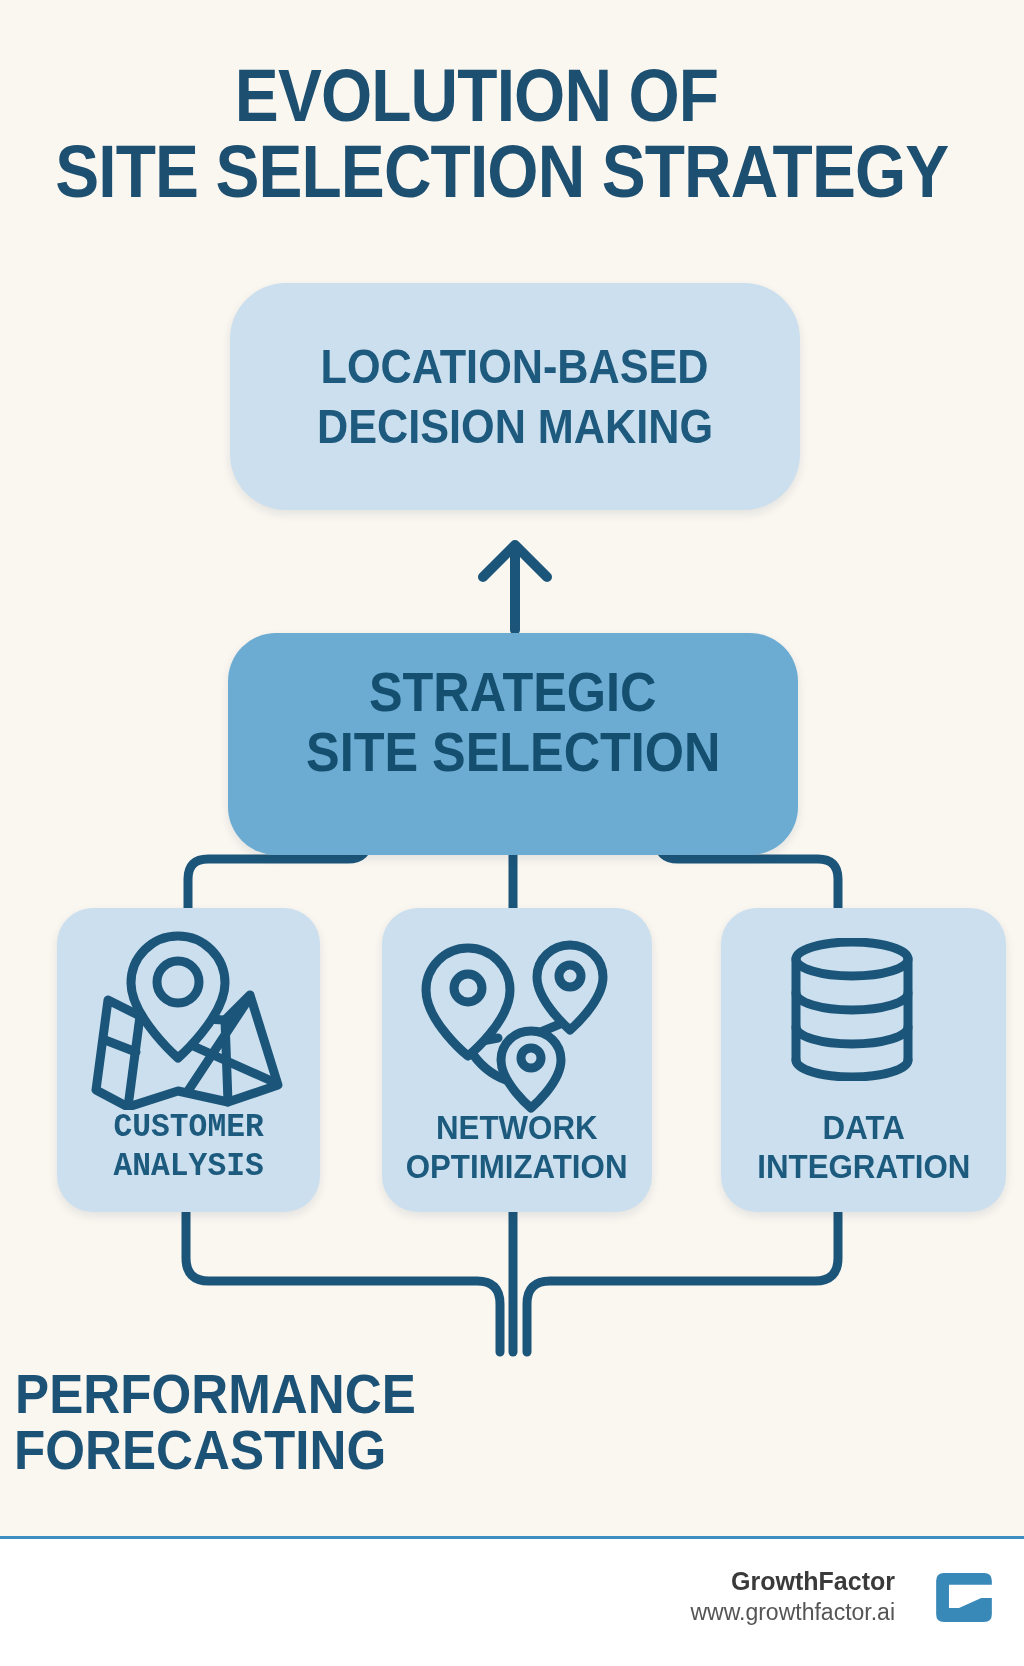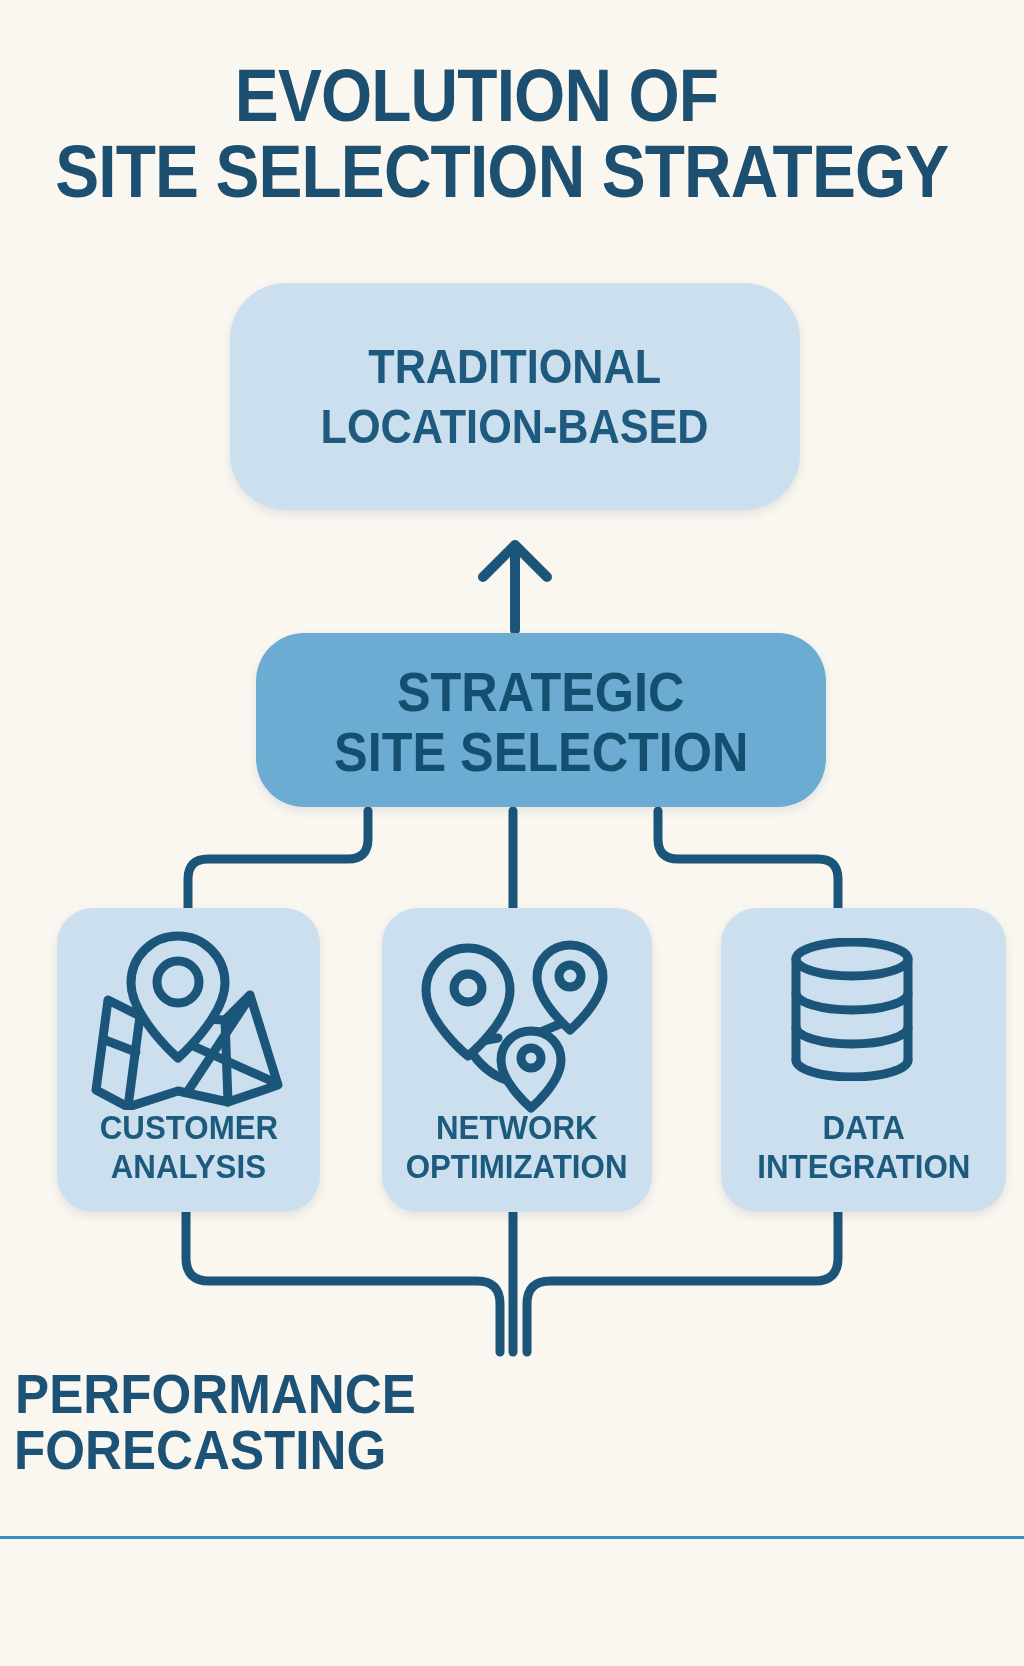--- a/index.html
+++ b/index.html
@@ -14,21 +14,21 @@
          color:#1d4f70;font-weight:bold;font-size:74px;line-height:76px;letter-spacing:-1px;}
   .title .cond{transform:scaleX(.89);}
   
   .box{position:absolute;box-shadow:0 4px 10px rgba(23,62,92,.10);}
   .box-light{background:#cbdfee;}
   .box-mid{background:#6cacd3;}
   .box-text{position:absolute;left:0;width:100%;text-align:center;font-weight:bold;}
   .trad-box{left:230px;top:283px;width:570px;height:227px;border-radius:56px;}
   .trad-text{top:0;height:227px;display:flex;flex-direction:column;justify-content:center;
              color:#1d5a7d;font-size:48px;line-height:60px;}
-  .strat-box{left:228px;top:633px;width:570px;height:174px;border-radius:48px;margin-left:28px;}
+  .strat-box{left:228px;top:633px;width:570px;height:222px;border-radius:48px;}
   .strat-text{top:0;height:178px;display:flex;flex-direction:column;justify-content:center;
               color:#154f70;font-size:56px;line-height:60px;}
   .factor-box{top:908px;width:263px;height:304px;border-radius:36px;}
   .factor-label{top:200px;color:#1d5b7e;font-size:34px;line-height:39px;}
   .factor-label .cond{transform:scaleX(.92);}
   .icon-wrap{position:absolute;}
   
   .outcome{position:absolute;left:0;top:1366px;width:1024px;text-align:left;
            color:#1b5276;font-weight:bold;font-size:55px;line-height:56px;}
   .outcome .cond{transform:scaleX(.93);}
@@ -70,33 +70,33 @@
       <g>
         <path d="M186 1212 L186 1258 Q186 1281 209 1281 L477 1281 Q500 1281 500 1304 L500 1352"></path>
         <path d="M513 1212 L513 1352"></path>
         <path d="M838 1212 L838 1258 Q838 1281 815 1281 L550 1281 Q527 1281 527 1304 L527 1352"></path>
       </g>
     </g>
   </svg>
 
   <div class="box box-light trad-box">
     <div class="box-text trad-text">
-      <div><span class="cond">TRADITIONAL</span></div>
       <div><span class="cond">LOCATION-BASED</span></div>
+      <div><span class="cond">DECISION MAKING</span></div>
     </div>
   </div>
 
   <div class="box box-mid strat-box">
     <div class="box-text strat-text">
       <div><span class="cond">STRATEGIC</span></div>
       <div><span class="cond">SITE SELECTION</span></div>
     </div>
   </div>
 
-  <div class="box box-light factor-box" style="left:57px;">
+  <div class="box box-light factor-box" style="left:57px;font-family:Liberation Mono, monospace;">
     <svg class="icon-wrap" style="left:21px;top:12px;" width="220" height="190" viewBox="0 0 220 190">
       <g fill="none" stroke="#1b5579" stroke-width="9" stroke-linecap="round" stroke-linejoin="round">
         <path d="M18 170 L30 80 L62 96 L147 100 L172 75 L200 165 L150 182 L100 171 L50 187 Z"></path>
         <path d="M62 96 L50 187"></path>
         <path d="M147 100 L150 182"></path>
         <path d="M27 120 L58 132"></path>
         <path d="M113 125 L198 163"></path>
         <path d="M110 171 L172 77"></path>
         <path d="M100 16 C126 16 147 37 147 63 C147 97 100 138 100 138 C100 138 53 97 53 63 C53 37 74 16 100 16 Z" fill="#cbdfee"></path>
         <circle cx="100" cy="62" r="21" fill="#cbdfee"></circle>
@@ -144,14 +144,21 @@
       <div><span class="cond">INTEGRATION</span></div>
     </div>
   </div>
 
   <div class="outcome">
     <div><span class="cond">PERFORMANCE</span></div>
     <div><span class="cond">FORECASTING</span></div>
   </div>
 
   <div class="divider"></div>
+  <div class="footer">
+    <div class="brand">GrowthFactor</div>
+    <div class="website">www.growthfactor.ai</div>
+    <svg class="logo" viewBox="0 0 100 88">
+      <path fill="#3989b8" d="M14 0 H86 Q100 0 100 14 V21 H23 V63 H41 L81 45 H100 V74 Q100 88 86 88 H14 Q0 88 0 74 V14 Q0 0 14 0 Z"></path>
+    </svg>
+  </div>
 
 </div>
 
 </body></html>

